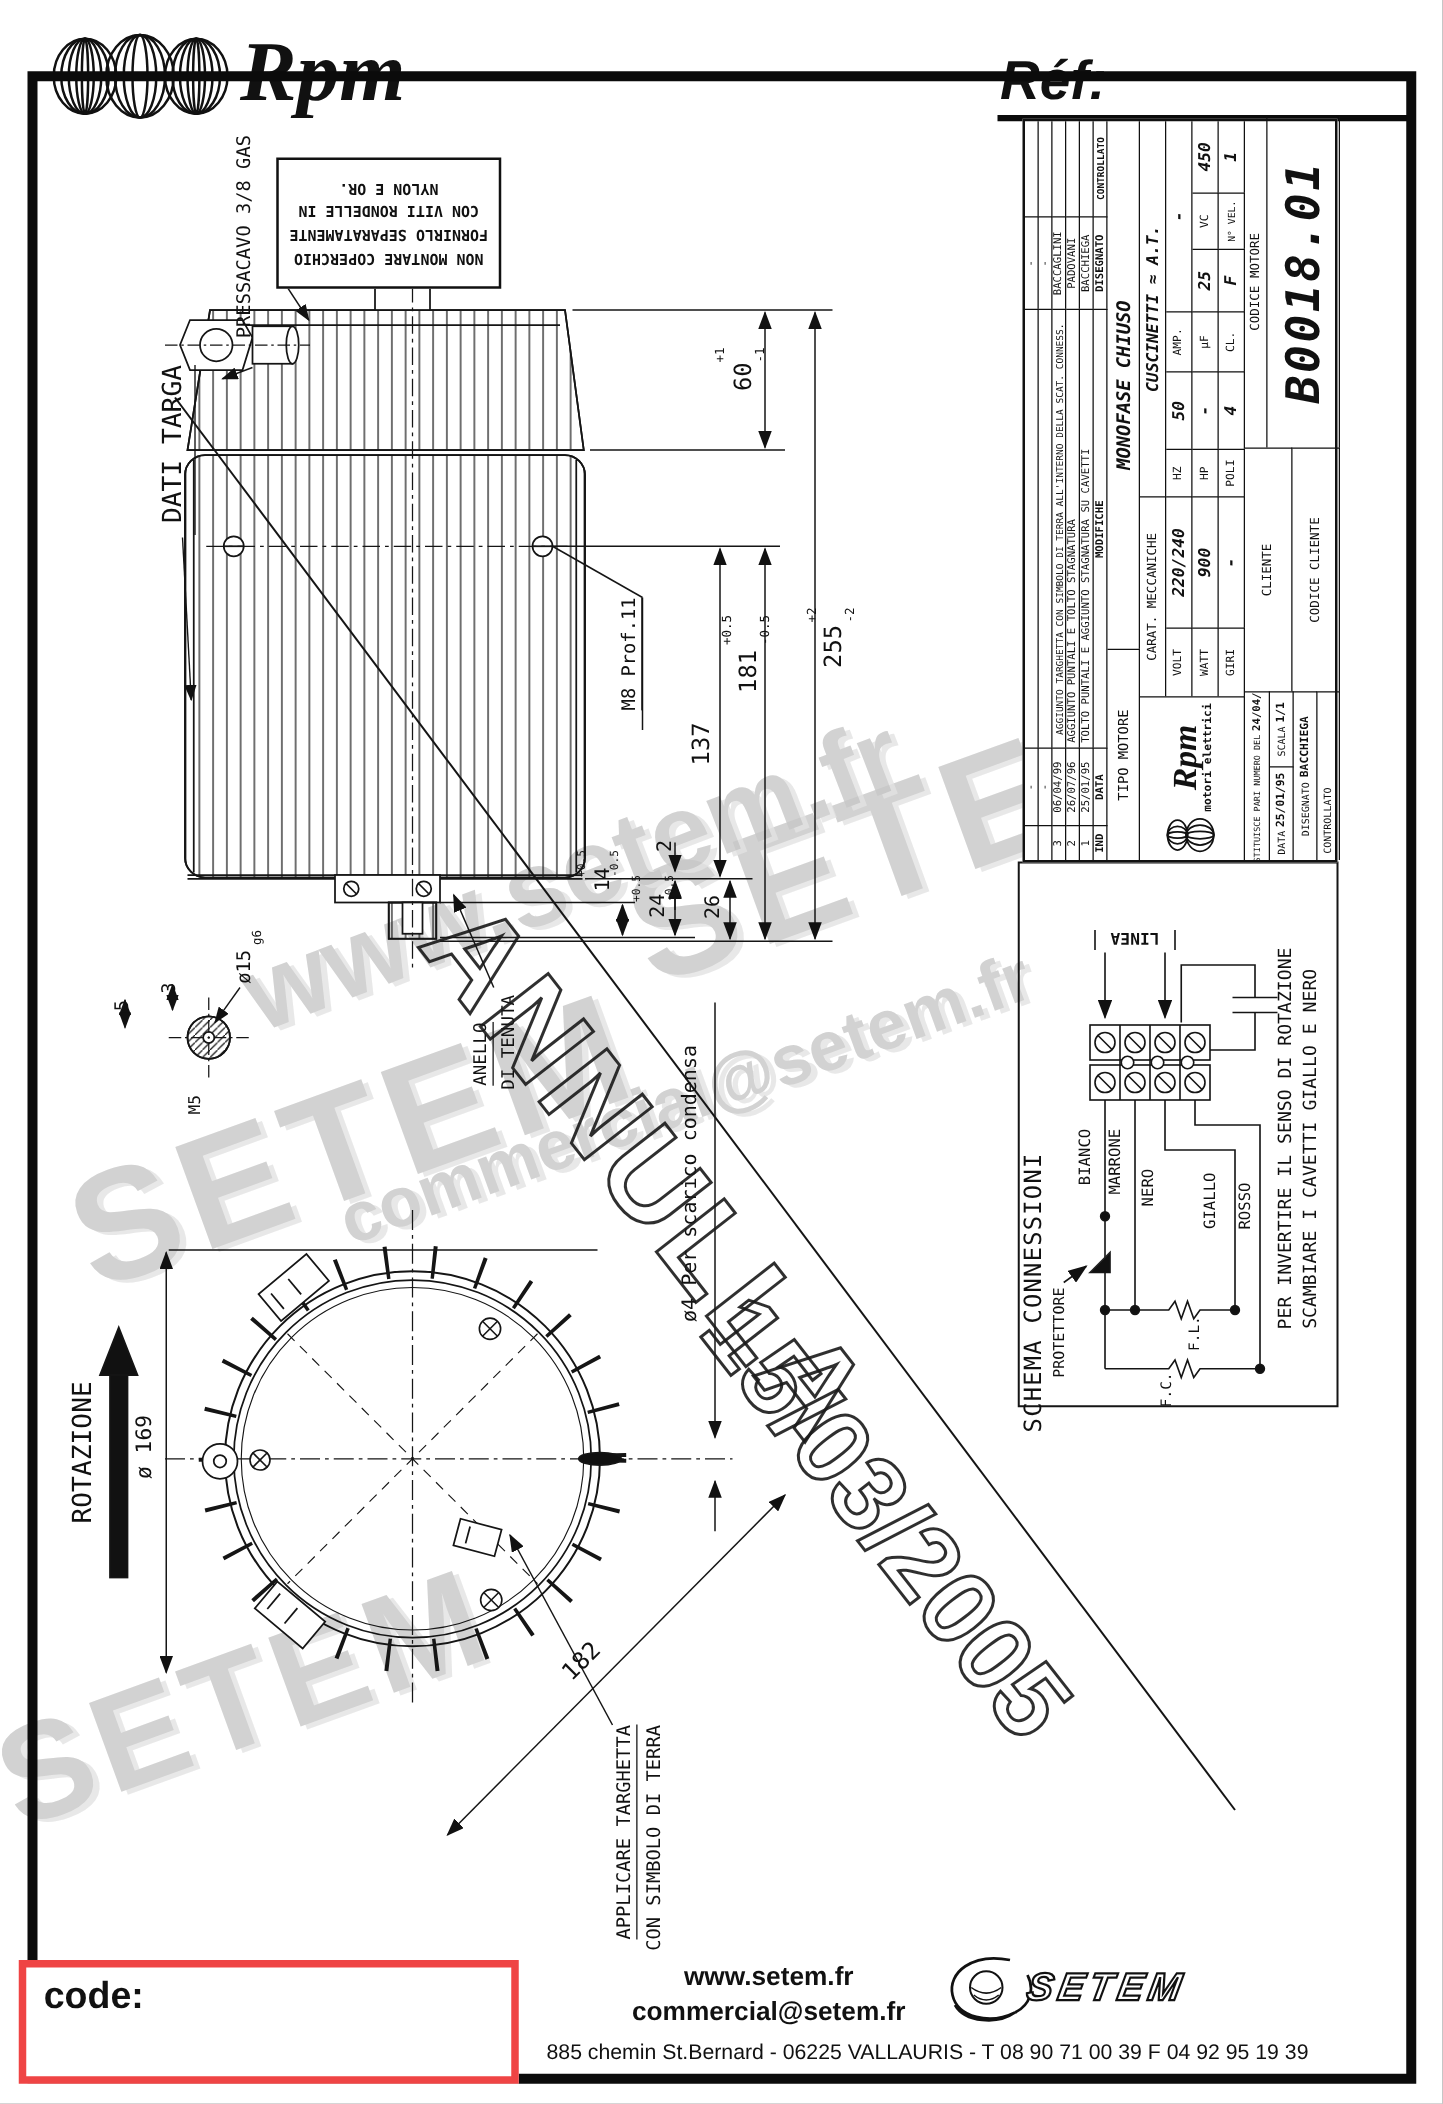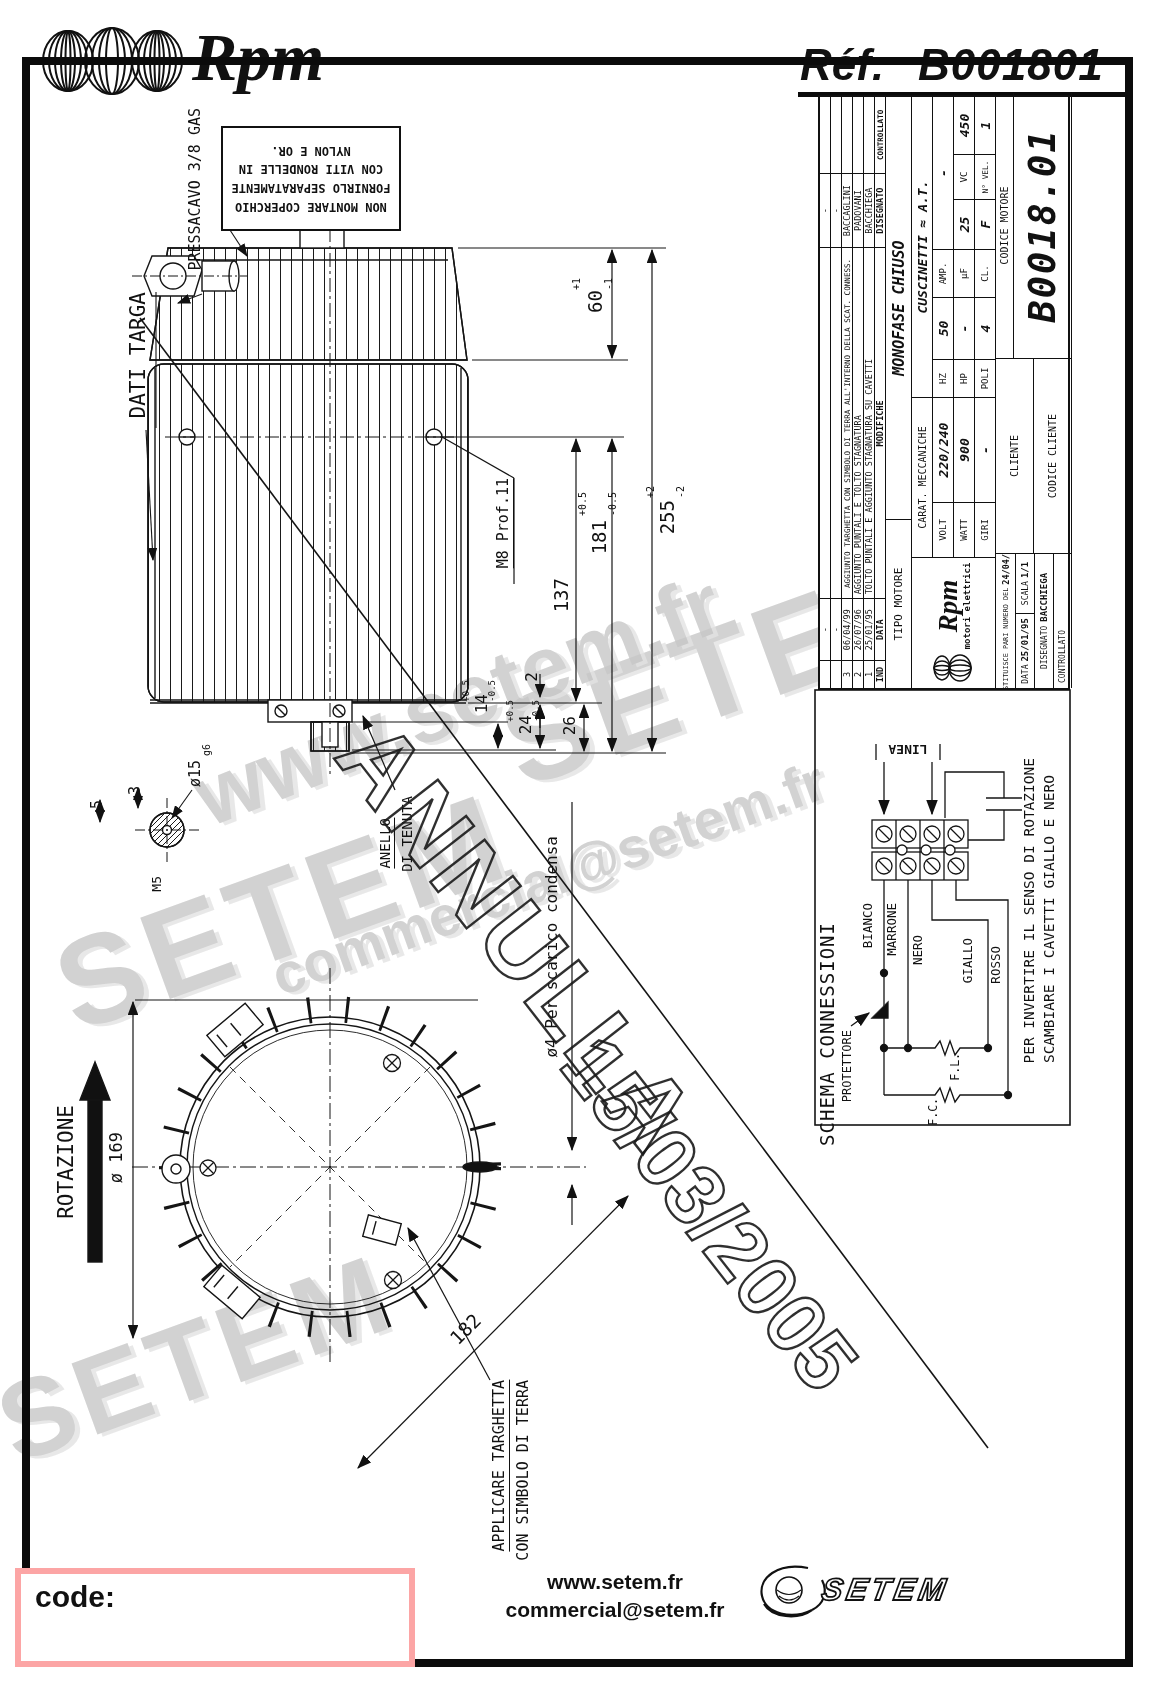--- a/index.html
+++ b/index.html
@@ -268,21 +268,20 @@
       <ellipse cx="119" cy="37" rx="25" ry="30"></ellipse>
         <ellipse cx="119" cy="37" rx="19" ry="30"></ellipse>
         <ellipse cx="119" cy="37" rx="13" ry="30"></ellipse>
         <ellipse cx="119" cy="37" rx="7" ry="30"></ellipse>
         <ellipse cx="119" cy="37" rx="2.5" ry="30"></ellipse>
     </g>
   </svg>
   <div class="abs" style="left:192px;top:18px;font-family:'Liberation Serif',serif;font-style:italic;font-weight:bold;font-size:68px;">Rpm</div>
 
   <div class="abs sans" style="left:800px;top:40px;font-size:44px;font-weight:bold;font-style:italic;">Réf:</div>
-  <div class="abs sans" style="left:918px;top:40px;font-size:44px;font-weight:bold;font-style:italic;letter-spacing:1px;">B001801</div>
   <div class="abs" style="left:798px;top:92px;width:332px;height:5px;background:#0b0b0b;"></div>
 
   <div class="abs" style="left:221px;top:126px;width:176px;height:101px;border:2.2px solid #111;background:#fff;">
     <div class="ud" style="width:100%;height:100%;display:flex;flex-direction:column;justify-content:center;align-items:center;font-size:12px;font-weight:bold;line-height:1.55;">
       <span>NON MONTARE COPERCHIO</span>
       <span>FORNIRLO SEPARATAMENTE</span>
       <span>CON VITI RONDELLE IN</span>
       <span>NYLON E OR.</span>
     </div>
   </div>
@@ -476,22 +475,23 @@
       </div>
       <div style="width:265px;">
         <div class="c lab" style="width:265px;height:18px;border-right:none;font-size:10px;">CODICE MOTORE</div>
         <div class="c" style="width:265px;height:58px;border-right:none;font-size:37px;font-style:italic;font-weight:bold;letter-spacing:2px;">B0018.01</div>
       </div>
     </div>
   </div>
 
   <div class="frame" style="left:22px;top:57px;width:1111px;height:1610px;"></div>
 
-  <div class="abs" style="left:15px;top:1568px;width:400px;height:99px;border:6px solid #fca5a5;box-sizing:border-box;background:#fff;">
+  <div class="abs" style="left:15px;top:1568px;width:400px;height:99px;border:6px solid #ef4444;box-sizing:border-box;background:#fff;">
     <div class="sans" style="position:absolute;left:14px;top:6px;font-size:30px;font-weight:bold;">code:</div>
   </div>
   <div class="abs sans" style="left:470px;top:1568px;width:290px;text-align:center;font-weight:bold;font-size:21px;line-height:1.35;">
     <div>www.setem.fr</div>
     <div>commercial@setem.fr</div>
   </div>
+  <div class="abs sans" style="left:432px;top:1632px;width:620px;text-align:center;font-size:17px;white-space:nowrap;">885 chemin St.Bernard  -  06225 VALLAURIS  -  T 08 90 71 00 39   F 04 92 95 19 39</div>
   <div class="abs setem-word" style="left:822px;top:1572px;font-size:31px;">SETEM</div>
 
 </div>
 
 </body></html>

